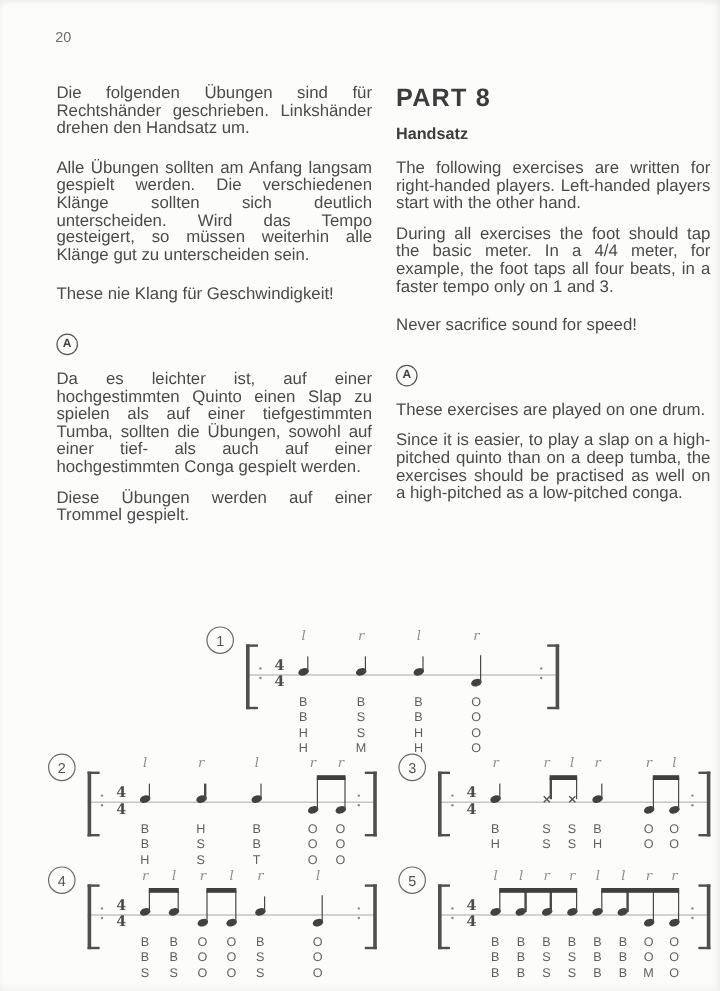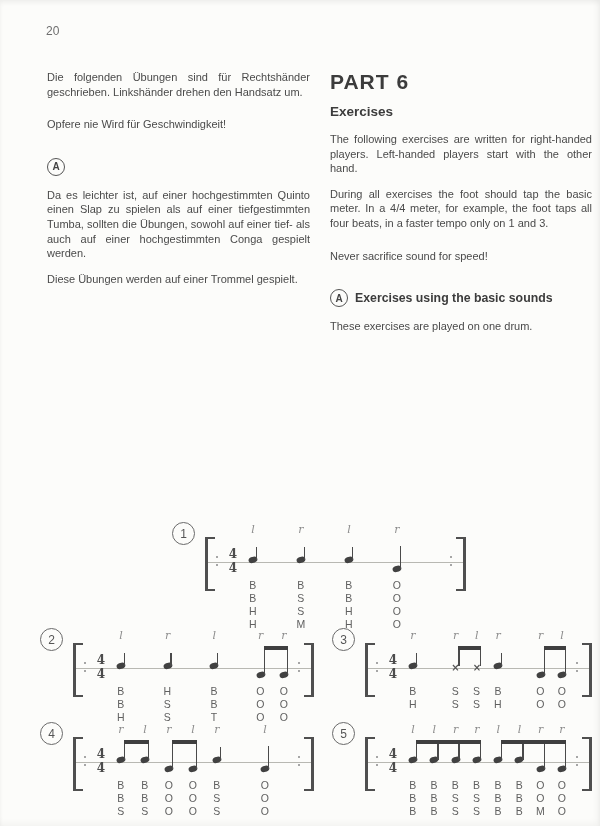--- a/index.html
+++ b/index.html
@@ -9,21 +9,21 @@
     font-family:"Liberation Sans",sans-serif;
     color:#4a4a4a;
     box-shadow:inset 0 3px 4px rgba(0,0,0,0.05), inset -3px -3px 6px rgba(0,0,0,0.04);
   }
   .page-num{position:absolute;left:46px;top:24px;font-size:12px;color:#6e6e6e;}
   .col{position:absolute;top:70px;width:263px;}
   .col-left{left:47px;}
   .col-right{left:330px;width:262px;}
   .title{font-size:21px;font-weight:bold;color:#3c3c3c;letter-spacing:1px;margin:0 0 10px 0;}
   .subtitle{font-size:13.5px;font-weight:bold;color:#3c3c3c;margin:0 0 13px 0;}
-  .para{font-size:11px;line-height:14.6px;text-align:justify;margin:0 0 11px 0;}
+  .para{font-size:14px;line-height:14.6px;text-align:justify;margin:0 0 11px 0;}
   .excl{margin-top:18px;}
   .section-head{display:flex;align-items:center;gap:7px;margin:26px 0 12px 0;}
   .badge{width:16px;height:16px;border:1.2px solid #555;border-radius:50%;
     display:flex;align-items:center;justify-content:center;
     font-size:10px;font-weight:bold;color:#444;flex:0 0 auto;}
   .section-title{font-size:12.3px;font-weight:bold;color:#3c3c3c;}
   
   .exercise{position:absolute;}
   .circle-num{position:absolute;left:0;width:21px;height:21px;border:1.3px solid #6a6a6a;
     border-radius:50%;display:flex;align-items:center;justify-content:center;
@@ -47,39 +47,40 @@
   .note-letters{position:absolute;transform:translateX(-50%);text-align:center;
     font-size:10.5px;line-height:13px;color:#606060;letter-spacing:0.5px;}
 </style>
 </head>
 <body>
 
 <div class="page-num">20</div>
 
 <div class="col col-left">
   <p class="para">Die folgenden Übungen sind für Rechtshänder geschrieben. Linkshänder drehen den Handsatz um.</p>
-  <p class="para excl">Opfere nie Wird für Geschwindigkeit!</p>
+  <p class="para excl">Alle Übungen sollten am Anfang langsam gespielt werden. Die verschiedenen Klänge sollten sich deutlich unterscheiden. Wird das Tempo gesteigert, so müssen weiterhin alle Klänge gut zu unterscheiden sein.</p>
+  <p class="para excl">These nie Klang für Geschwindigkeit!</p>
   <div class="section-head">
     <span class="badge">A</span>
   </div>
   <p class="para">Da es leichter ist, auf einer hochgestimmten Quinto einen Slap zu spielen als auf einer tiefgestimmten Tumba, sollten die Übungen, sowohl auf einer tief- als auch auf einer hochgestimmten Conga gespielt werden.</p>
   <p class="para">Diese Übungen werden auf einer Trommel gespielt.</p>
 </div>
 
 <div class="col col-right">
-  <h1 class="title">PART 6</h1>
-  <h2 class="subtitle">Exercises</h2>
+  <h1 class="title">PART 8</h1>
+  <h2 class="subtitle">Handsatz</h2>
   <p class="para">The following exercises are written for right-handed players. Left-handed players start with the other hand.</p>
   <p class="para">During all exercises the foot should tap the basic meter. In a 4/4 meter, for example, the foot taps all four beats, in a faster tempo only on 1 and 3.</p>
   <p class="para excl">Never sacrifice sound for speed!</p>
   <div class="section-head">
     <span class="badge">A</span>
-    <span class="section-title">Exercises using the basic sounds</span>
   </div>
   <p class="para">These exercises are played on one drum.</p>
+  <p class="para">Since it is easier, to play a slap on a high-pitched quinto than on a deep tumba, the exercises should be practised as well on a high-pitched as a low-pitched conga.</p>
 </div>
 
 <div class="exercise" id="ex0" style="left: 172px; top: 522px; width: 300px; height: 114px;">
     <div class="circle-num">1</div>
     <div class="staff" style="width: 267px; height: 114px;">
       <div class="staff-line" style="left: 0px; width: 259px;"></div>
       <div class="rep-bracket rep-left" style="left: 0px;"></div>
       <div class="rep-bracket rep-right" style="left: 251px;"></div>
       <div class="rep-dot" style="left: 11px; top: 34px;"></div>
       <div class="rep-dot" style="left: 11px; top: 42px;"></div>

